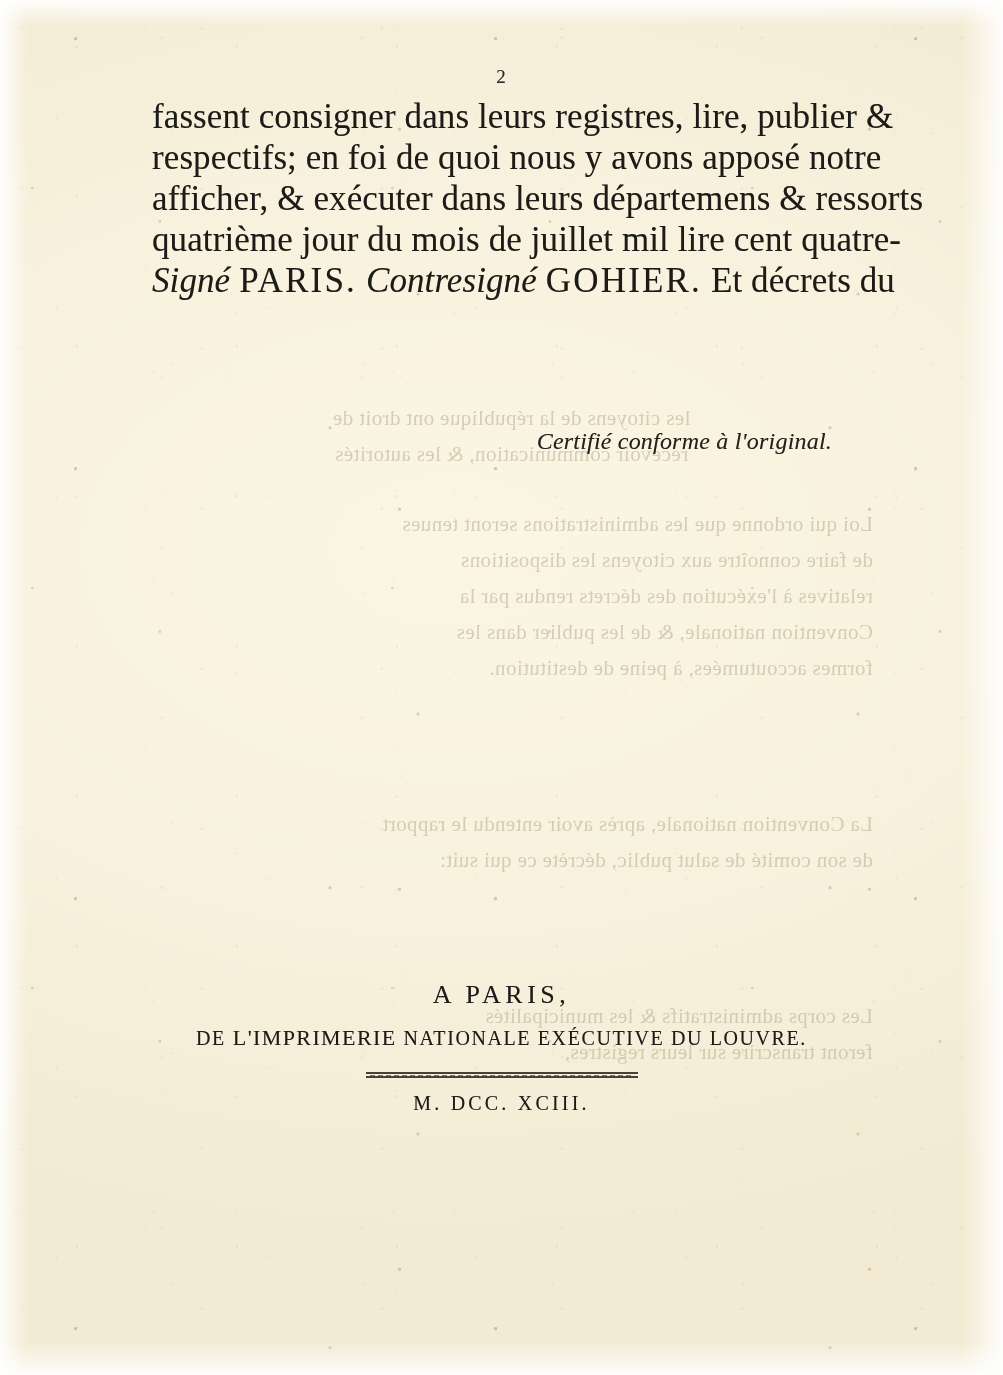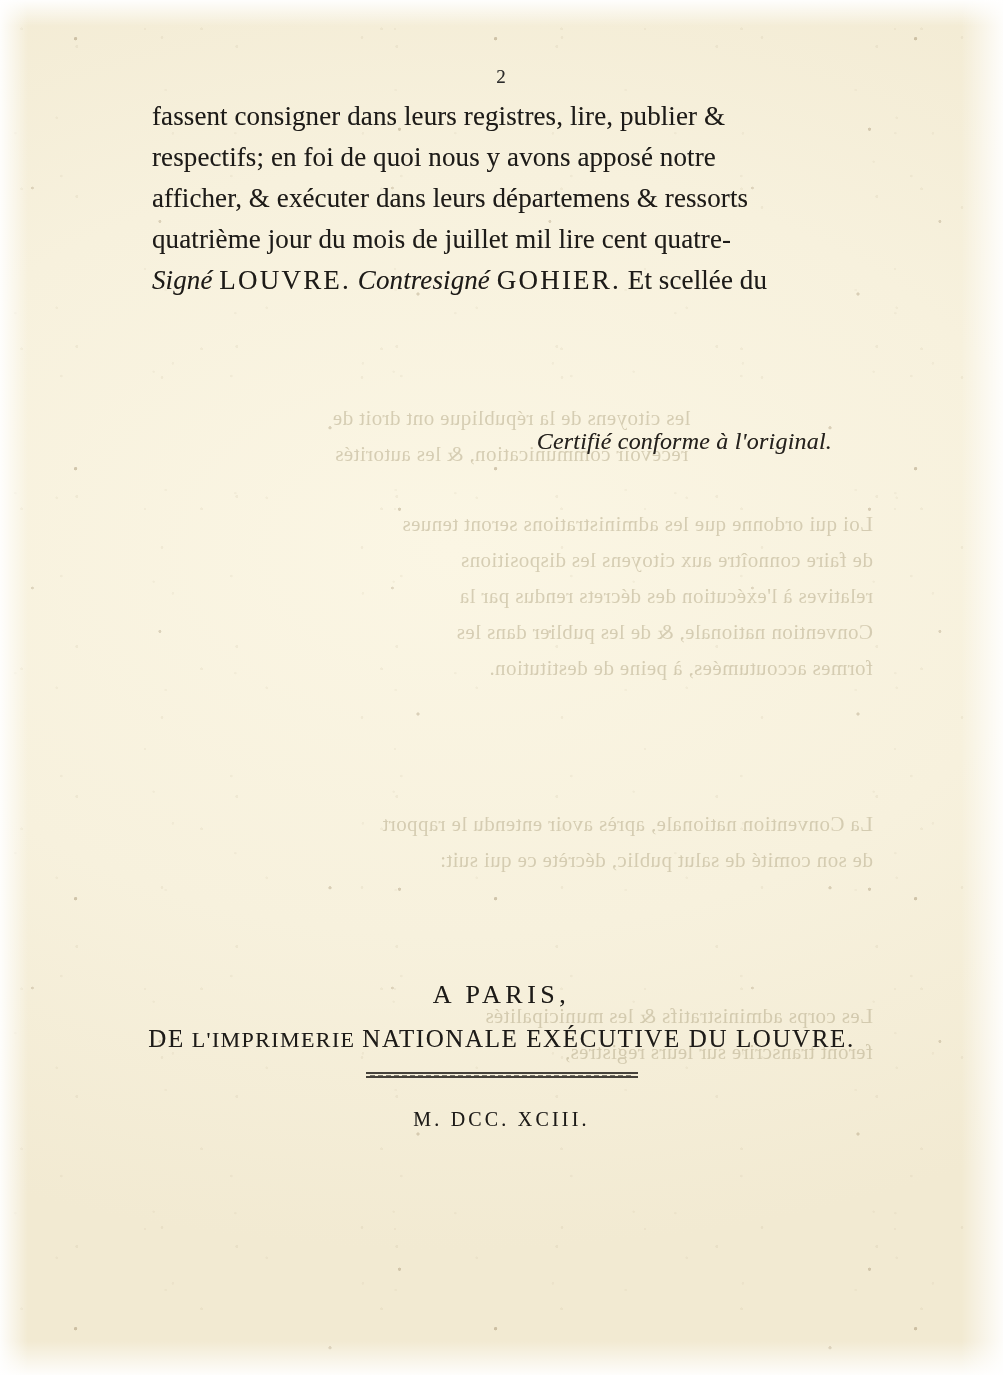--- a/index.html
+++ b/index.html
@@ -116,21 +116,21 @@
     color: #2b2b2b;
     letter-spacing: 1px;
   }
 
   .body-block {
     position: absolute;
     top: 96px;
     left: 152px;
     width: 680px;
     color: #1d1b18;
-    font-size: 27px;
+    font-size: 35px;
     line-height: 41px;
     letter-spacing: .1px;
   }
   .body-block p { margin: 0; }
   .line { white-space: nowrap; }
   .ital { font-style: italic; }
   .spaced { letter-spacing: 2.2px; }
 
   .certif {
     position: absolute;
@@ -155,21 +155,21 @@
   .imprint-city {
     top: 980px;
     font-size: 26px;
     letter-spacing: 4.5px;
   }
   .imprint-press {
     top: 1025px;
     font-size: 22px;
     letter-spacing: 1.4px;
   }
-  .imprint-press .small { font-size: 25px; letter-spacing: 1.6px; }
+  .imprint-press .small { font-size: 20px; letter-spacing: 1.6px; }
   .rule {
     position: absolute;
     top: 1072px;
     left: 50%;
     transform: translateX(-50%);
     width: 272px;
     height: 9px;
     background:
       linear-gradient(to bottom,
         #2d2a25 0 2px,
@@ -183,21 +183,20 @@
     position: absolute;
     left: 4px; right: 4px; top: 3px;
     height: 3px;
     background: repeating-linear-gradient(to right, #2d2a25 0 5px, transparent 5px 8px);
     opacity: .7;
   }
   .imprint-year {
     top: 1092px;
     font-size: 20px;
     letter-spacing: 3.2px;
-    margin-top: 16px;
   }
 
   
   .body-block, .imprint, .certif, .folio {
     text-shadow: 0 0 .6px rgba(40,35,28,.35);
   }
 </style>
 </head>
 <body>
 
@@ -232,24 +231,24 @@
 
     <div class="folio">2</div>
 
     <div class="body-block">
       <p class="line">fassent consigner dans leurs registres, lire, publier &amp;</p>
       <p class="line">respectifs; en foi de quoi nous y avons apposé notre</p>
       <p class="line">afficher, &amp; exécuter dans leurs départemens &amp; ressorts</p>
       <p class="line">quatrième jour du mois de juillet mil lire cent quatre-</p>
       <p class="line">
         <span class="ital">Signé</span>
-        <span class="spaced">LOUVRE.</span>
+        <span class="spaced">PARIS.</span>
         <span class="ital">Contresigné</span>
         <span class="spaced">GOHIER.</span>
-        <span>Et scellée du</span>
+        <span>Et décrets du</span>
       </p>
     </div>
 
     <div class="certif">Certifié conforme à l'original.</div>
 
     <div class="imprint imprint-city">A PARIS,</div>
 
     <div class="imprint imprint-press">
       <span class="small">DE</span>
       <span>L'IMPRIMERIE</span>

